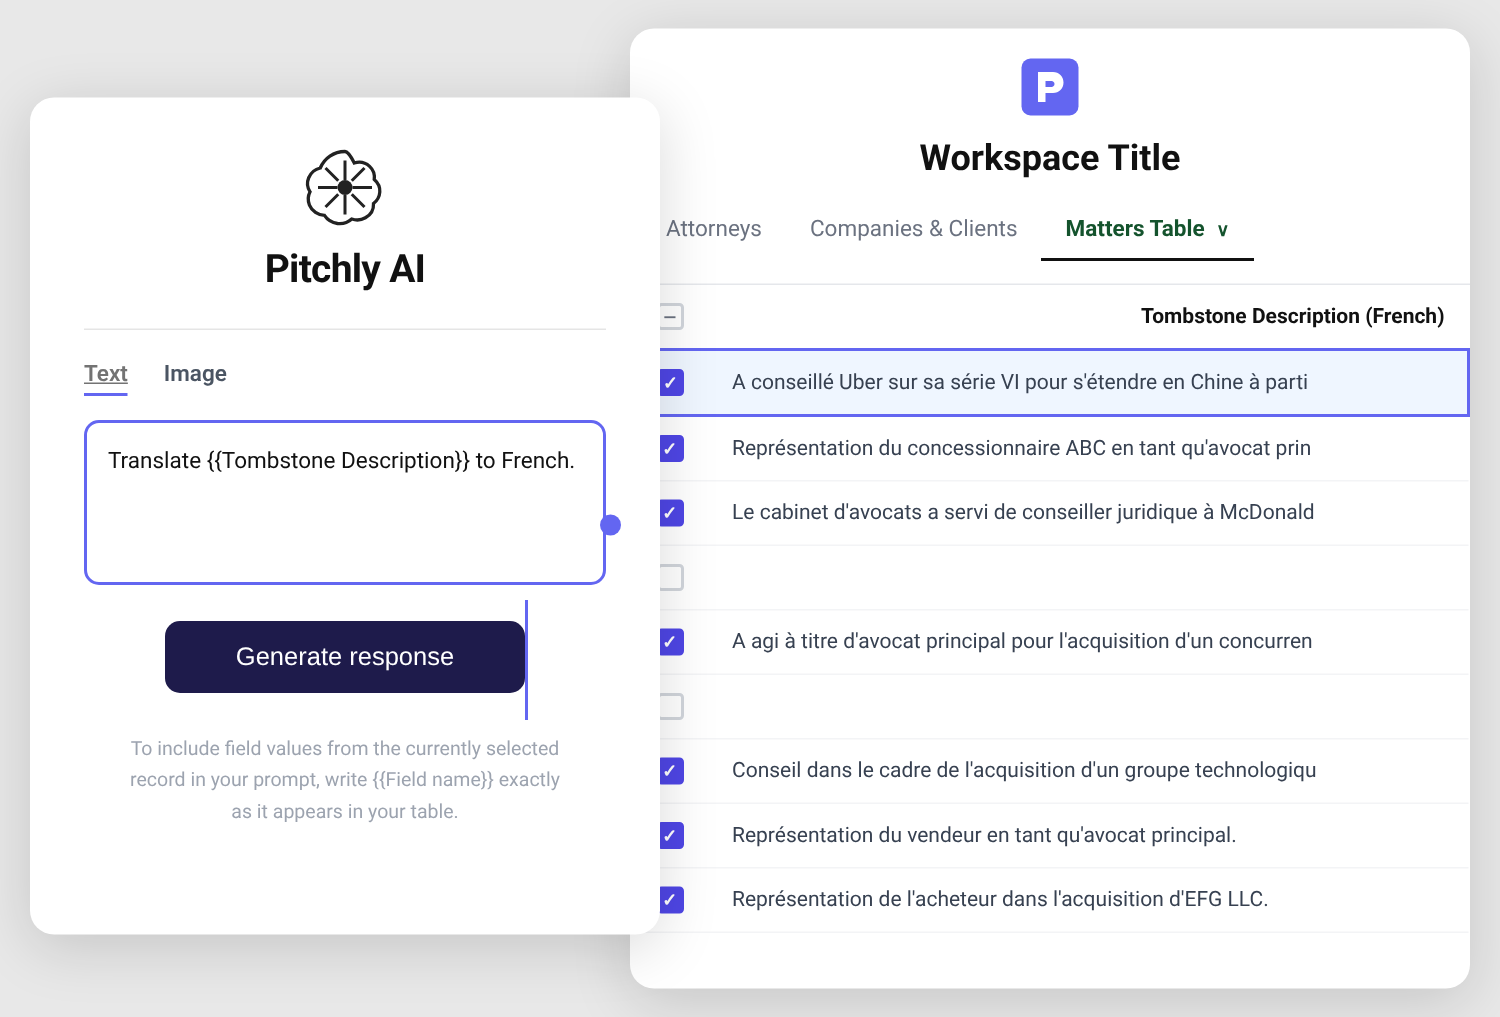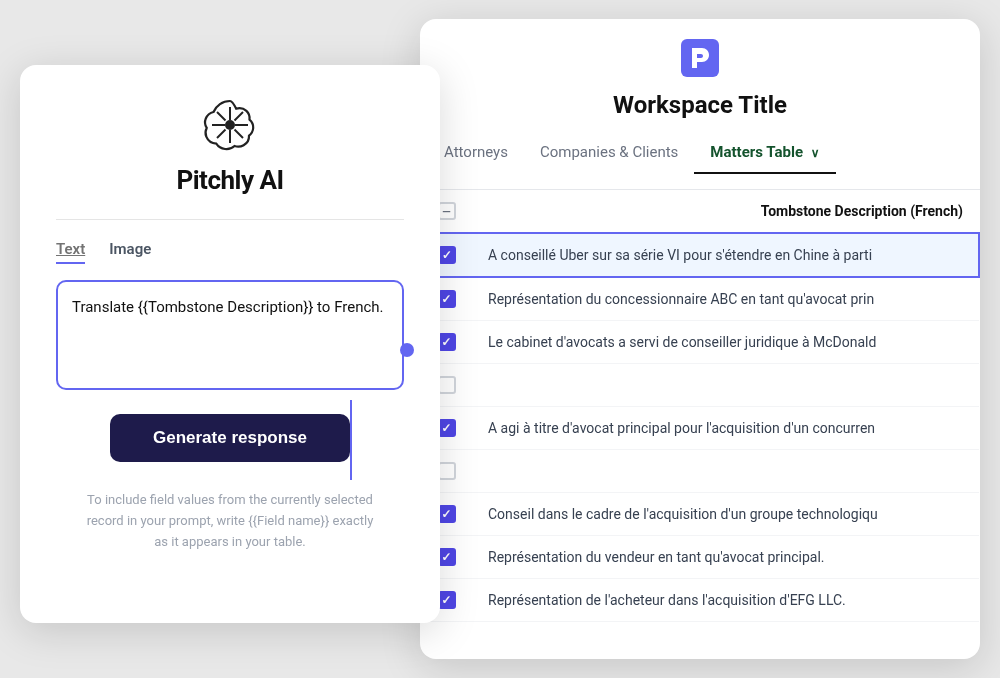--- a/index.html
+++ b/index.html
@@ -99,21 +99,21 @@
       margin-bottom: 24px;
     }
 
     .generate-btn {
       background: #1e1b4b;
       color: #fff;
       border: none;
       border-radius: 10px;
       padding: 14px 32px;
       font-size: 17px;
-      font-weight: 700;
+      font-weight: 400;
       cursor: pointer;
       width: 240px;
       margin-bottom: 28px;
       position: relative;
     }
     .generate-btn::after {
       content: '';
       position: absolute;
       right: -2px;
       bottom: -18px;

